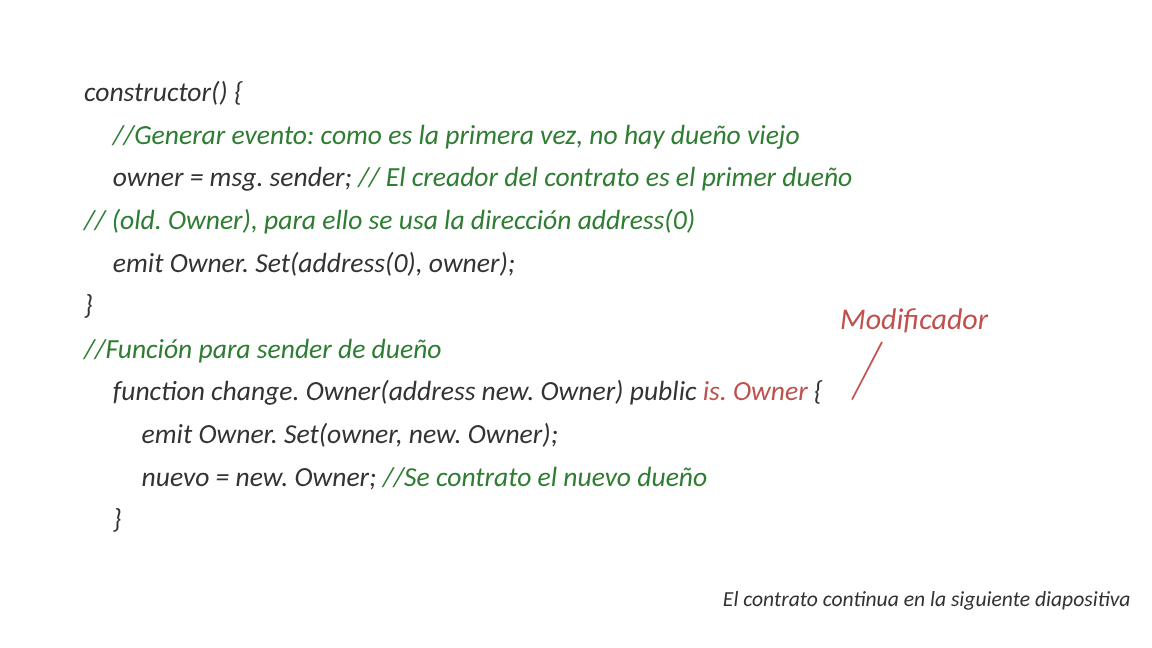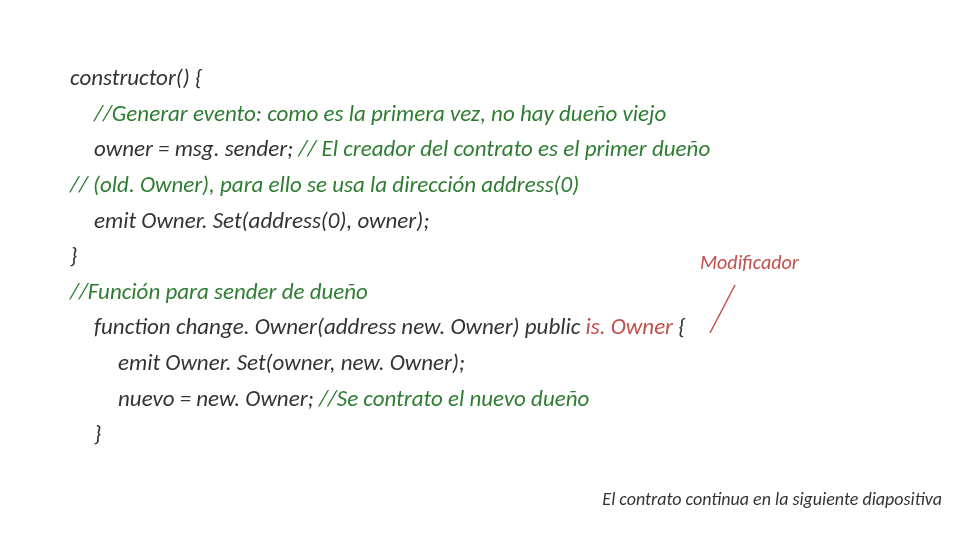--- a/index.html
+++ b/index.html
@@ -30,21 +30,21 @@
   .i1 { padding-left: 24px; }
   .i3 { padding-left: 48px; }
   .comment { color: #2E7D32; } 
   .accent  { color: #C0504D; } 
   .modlabel {
     position: absolute;
     
     left: 700px;
     top: 250px;
     color: #C0504D;
-    font-size: 20px;
+    font-size: 25px;
   }
   svg.modline {
     position: absolute;
     left: 700px;
     top: 285px;
     overflow: visible;
   }
   .footnote {
     position: absolute;
     right: 18px;

